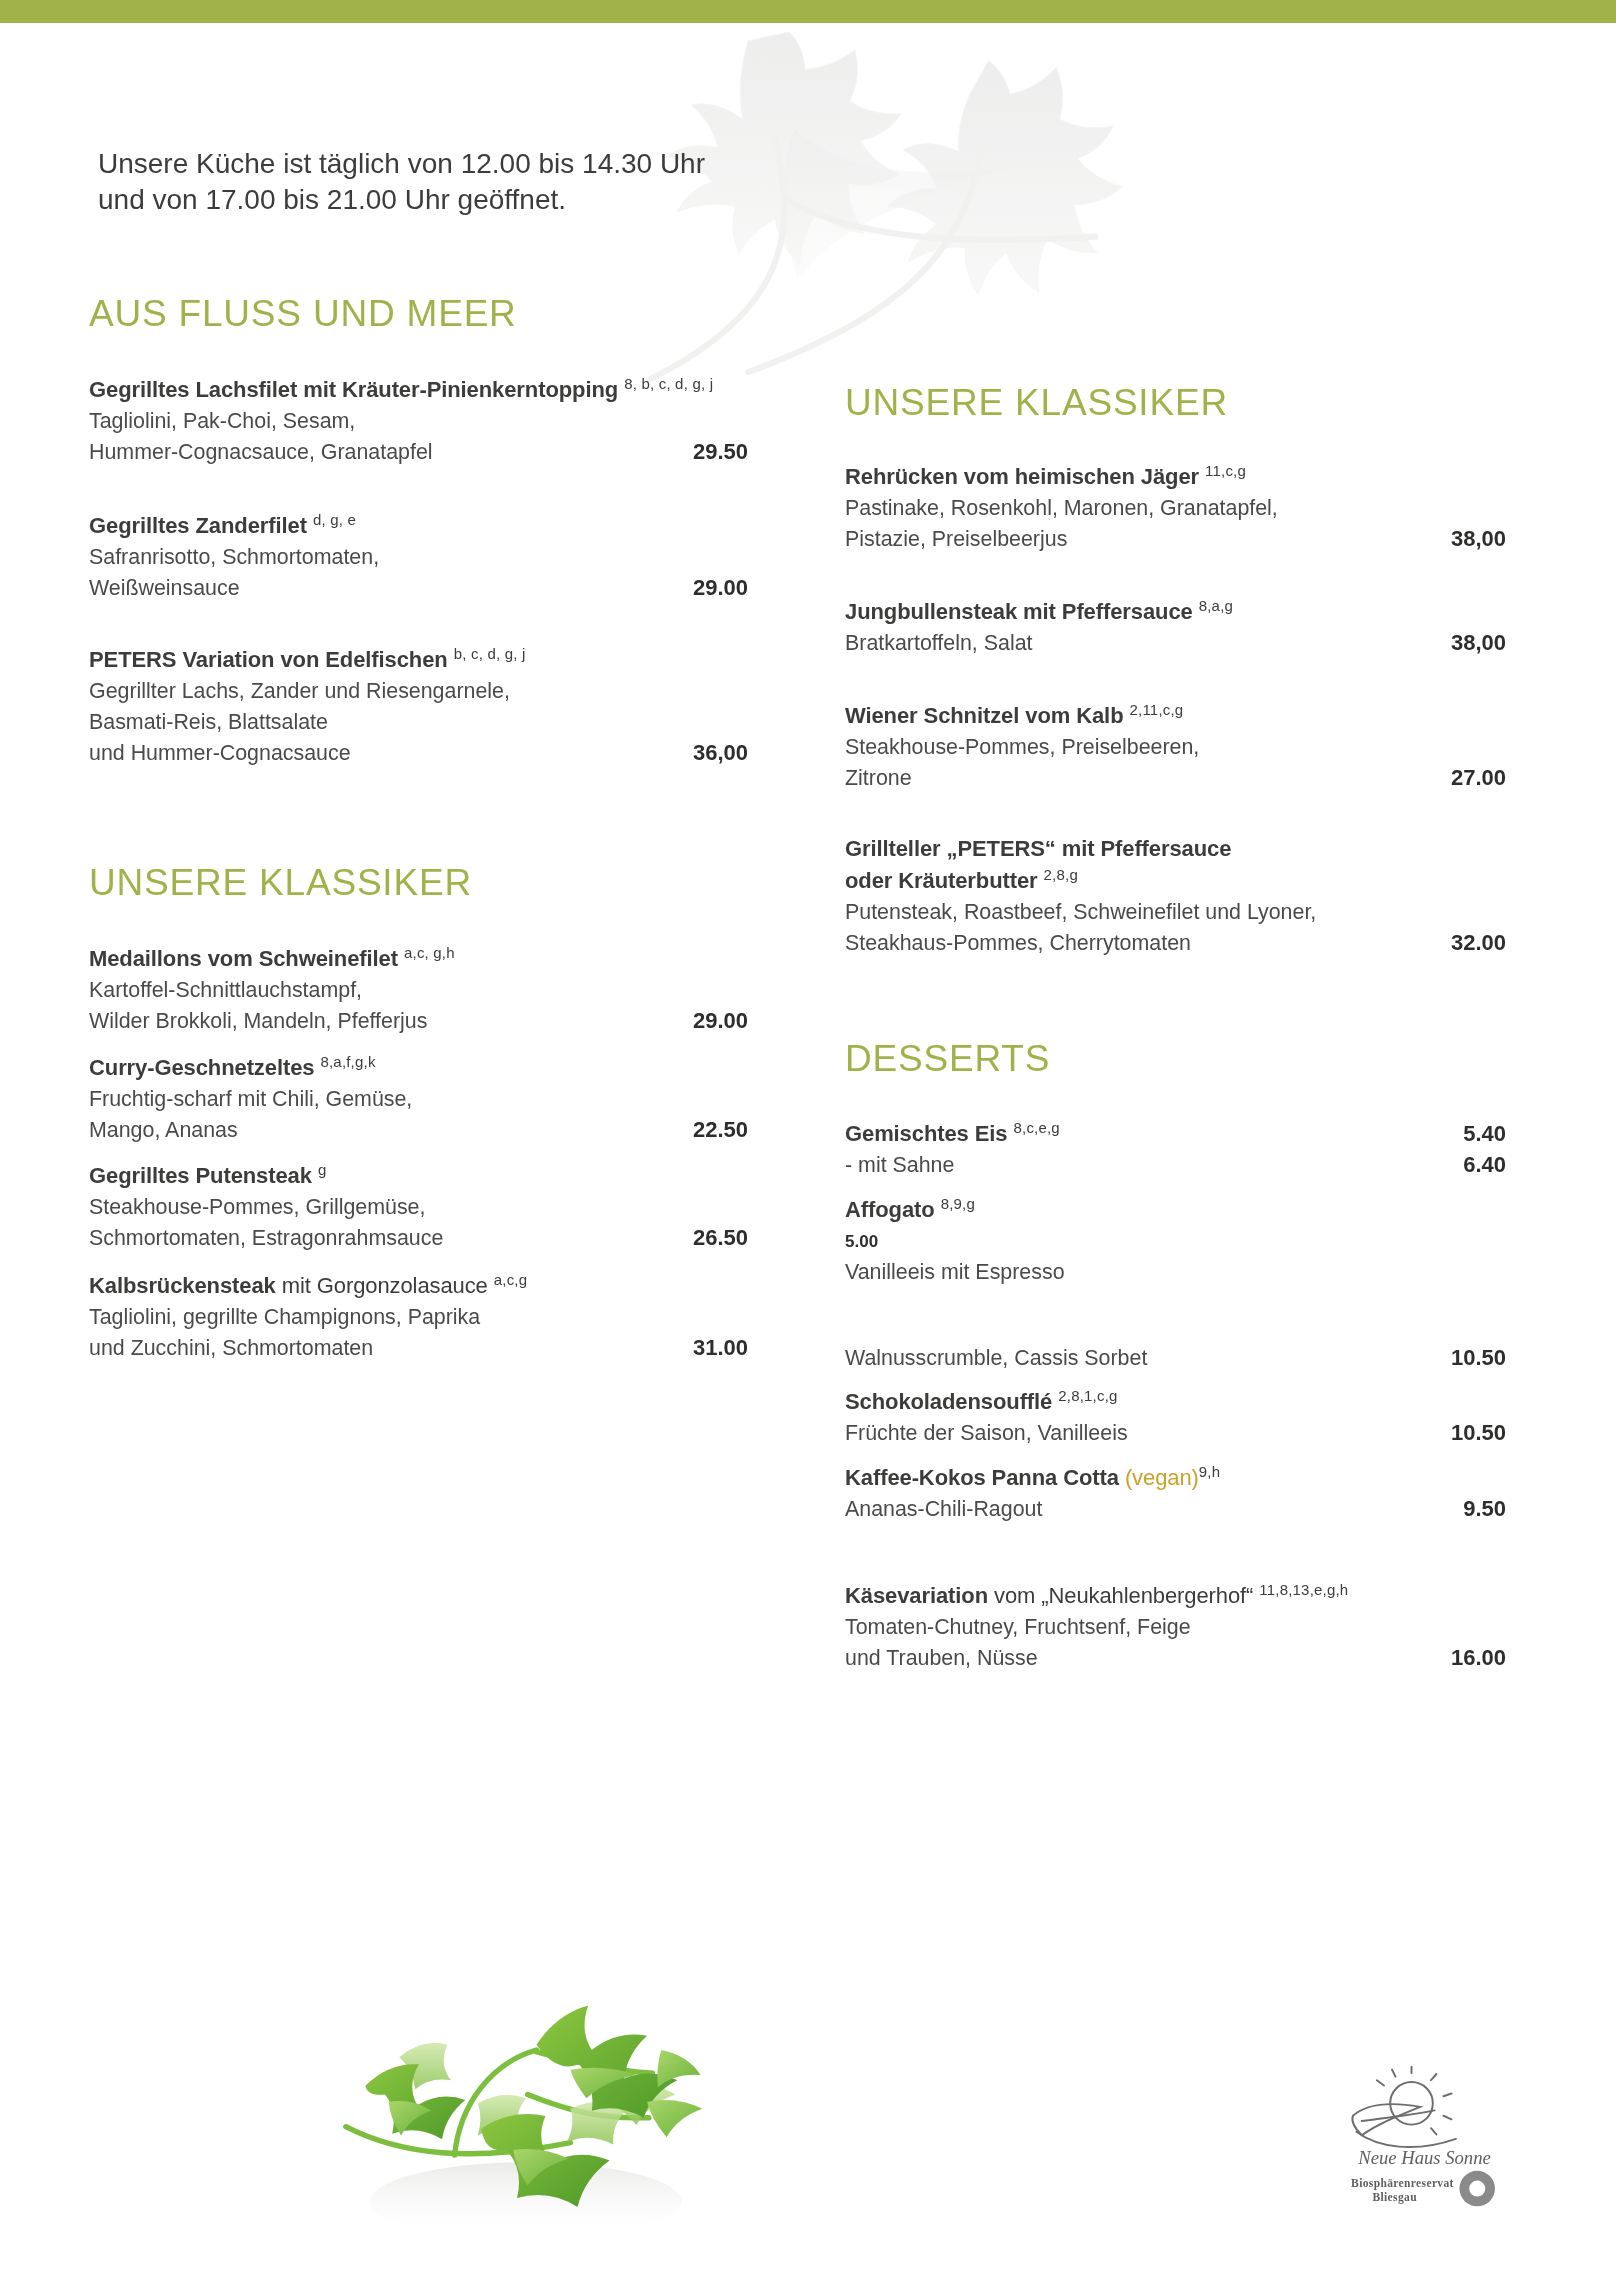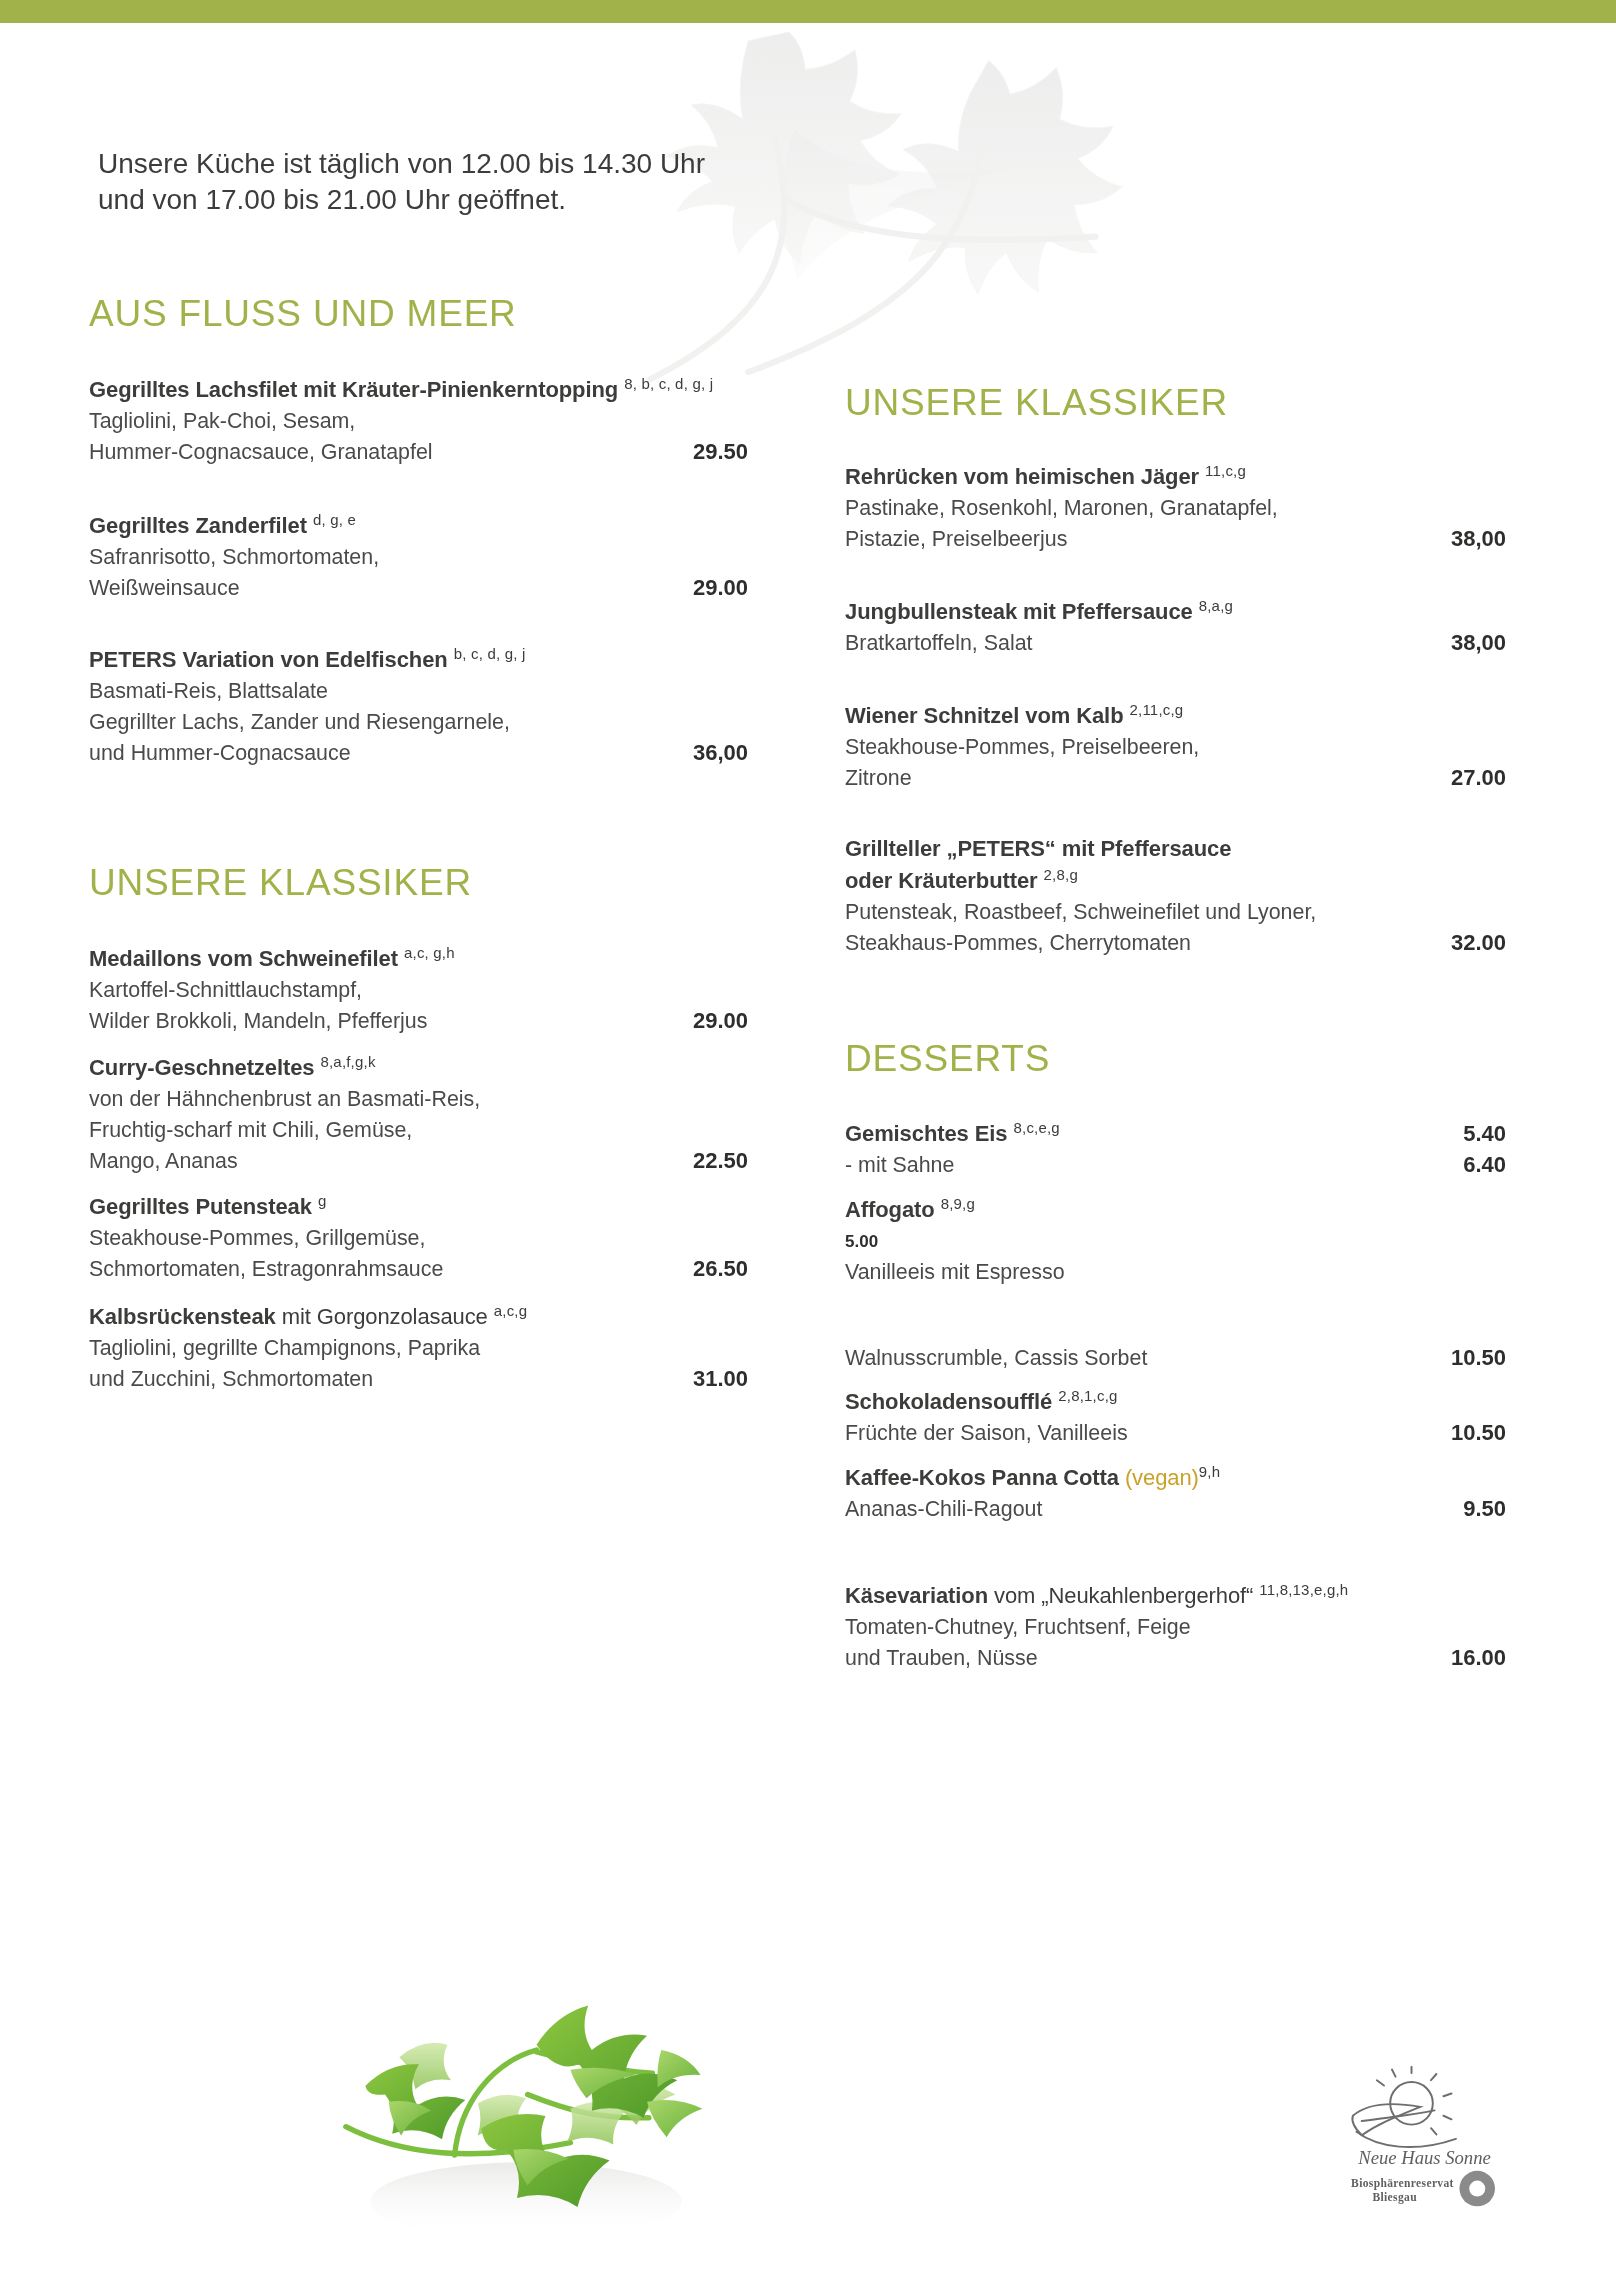--- a/index.html
+++ b/index.html
@@ -119,22 +119,22 @@
       <div class="dish-desc txt">Weißweinsauce</div>
       <div class="price">29.00</div>
     </div>
   </div>
 
   <div class="dish" style="margin-top:40px;">
     <div class="dish-title">
       <span>PETERS Variation von Edelfischen</span>
       <span class="allerg">b, c, d, g, j</span>
     </div>
+    <div class="dish-desc">Gegrillter Lachs, Zander und Riesengarnele,</div>
     <div class="dish-desc">Basmati-Reis, Blattsalate</div>
-    <div class="dish-desc">Gegrillter Lachs, Zander und Riesengarnele,</div>
     <div class="row">
       <div class="dish-desc txt">und Hummer-Cognacsauce</div>
       <div class="price">36,00</div>
     </div>
   </div>
 
   <div class="section-title" style="margin-top:94px;">UNSERE KLASSIKER</div>
 
   <div class="dish" style="margin-top:40px;">
     <div class="dish-title">
@@ -146,21 +146,20 @@
       <div class="dish-desc txt">Wilder Brokkoli, Mandeln, Pfefferjus</div>
       <div class="price">29.00</div>
     </div>
   </div>
 
   <div class="dish" style="margin-top:14.3px;">
     <div class="dish-title">
       <span>Curry-Geschnetzeltes</span>
       <span class="allerg">8,a,f,g,k</span>
     </div>
-    <div class="dish-desc">von der Hähnchenbrust an Basmati-Reis,</div>
     <div class="dish-desc">Fruchtig-scharf mit Chili, Gemüse,</div>
     <div class="row">
       <div class="dish-desc txt">Mango, Ananas</div>
       <div class="price">22.50</div>
     </div>
   </div>
 
   <div class="dish" style="margin-top:14.3px;">
     <div class="dish-title">
       <span>Gegrilltes Putensteak</span>

